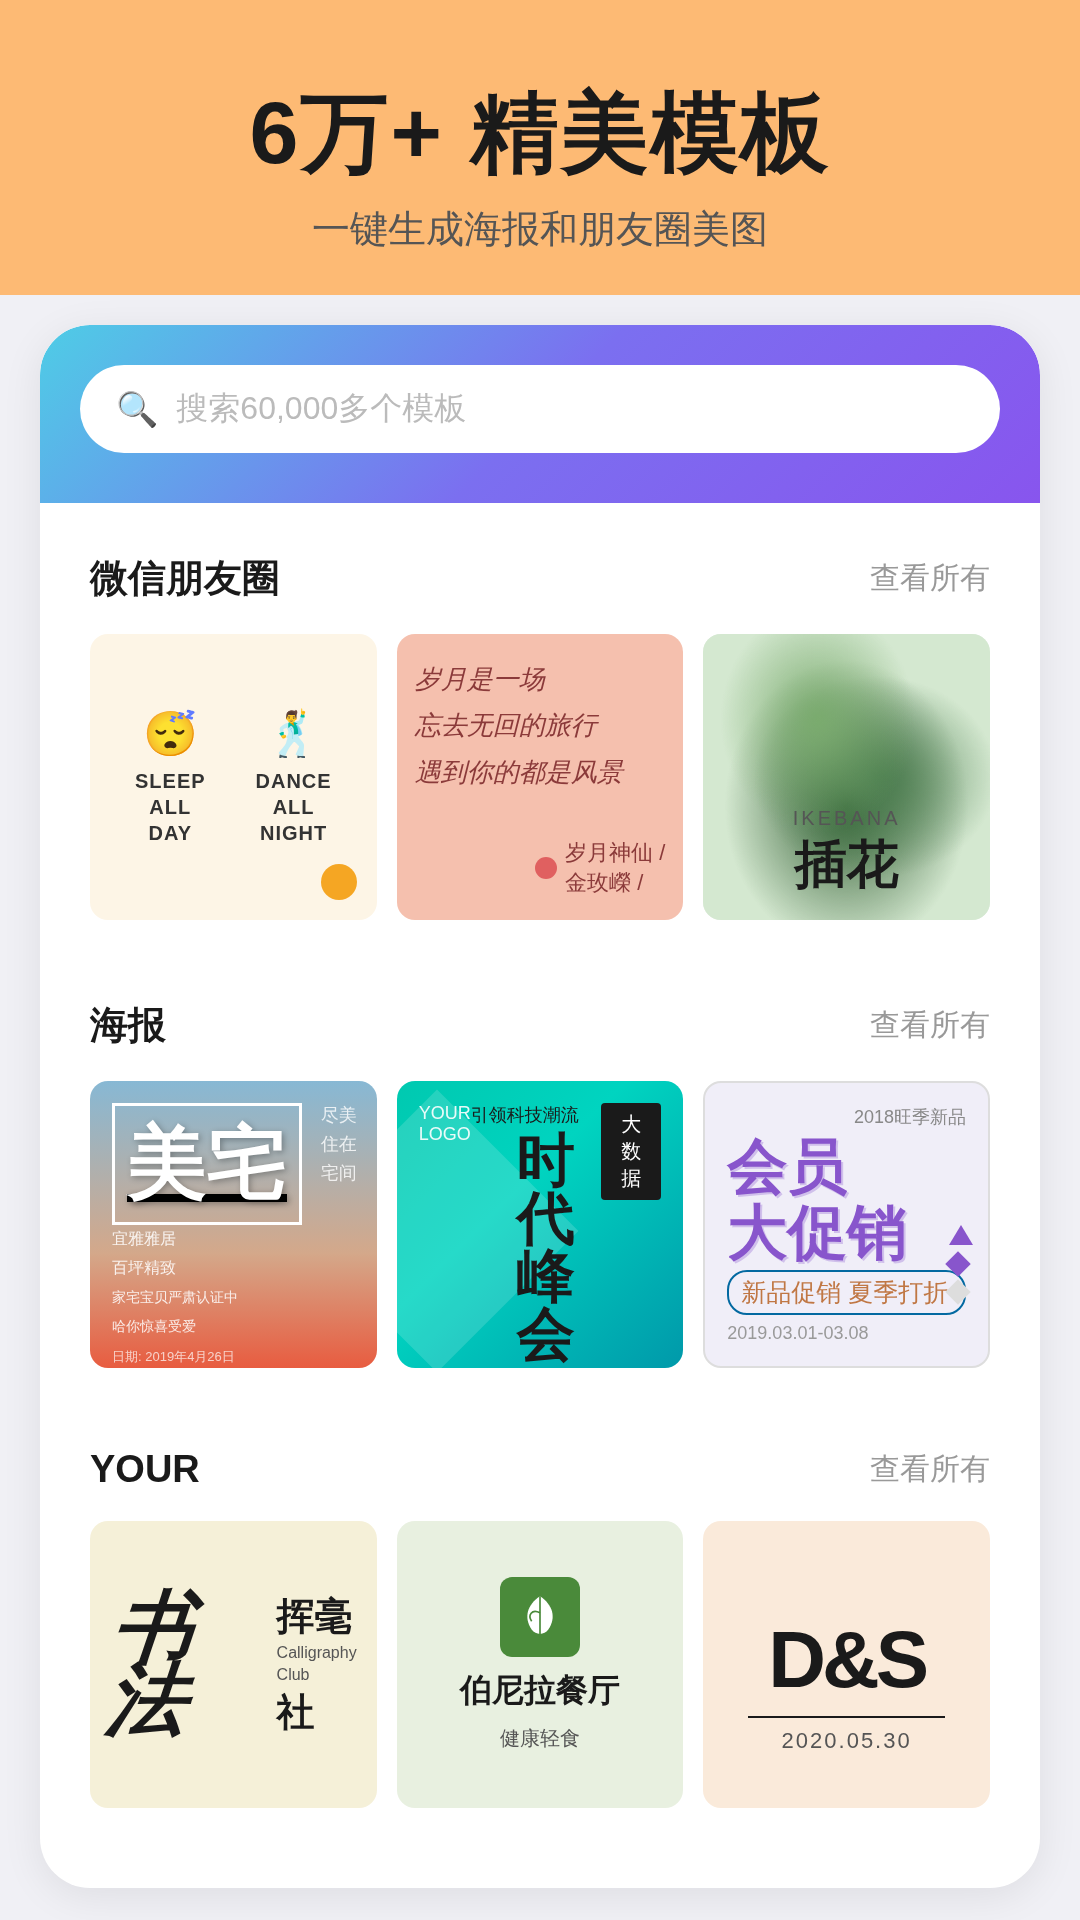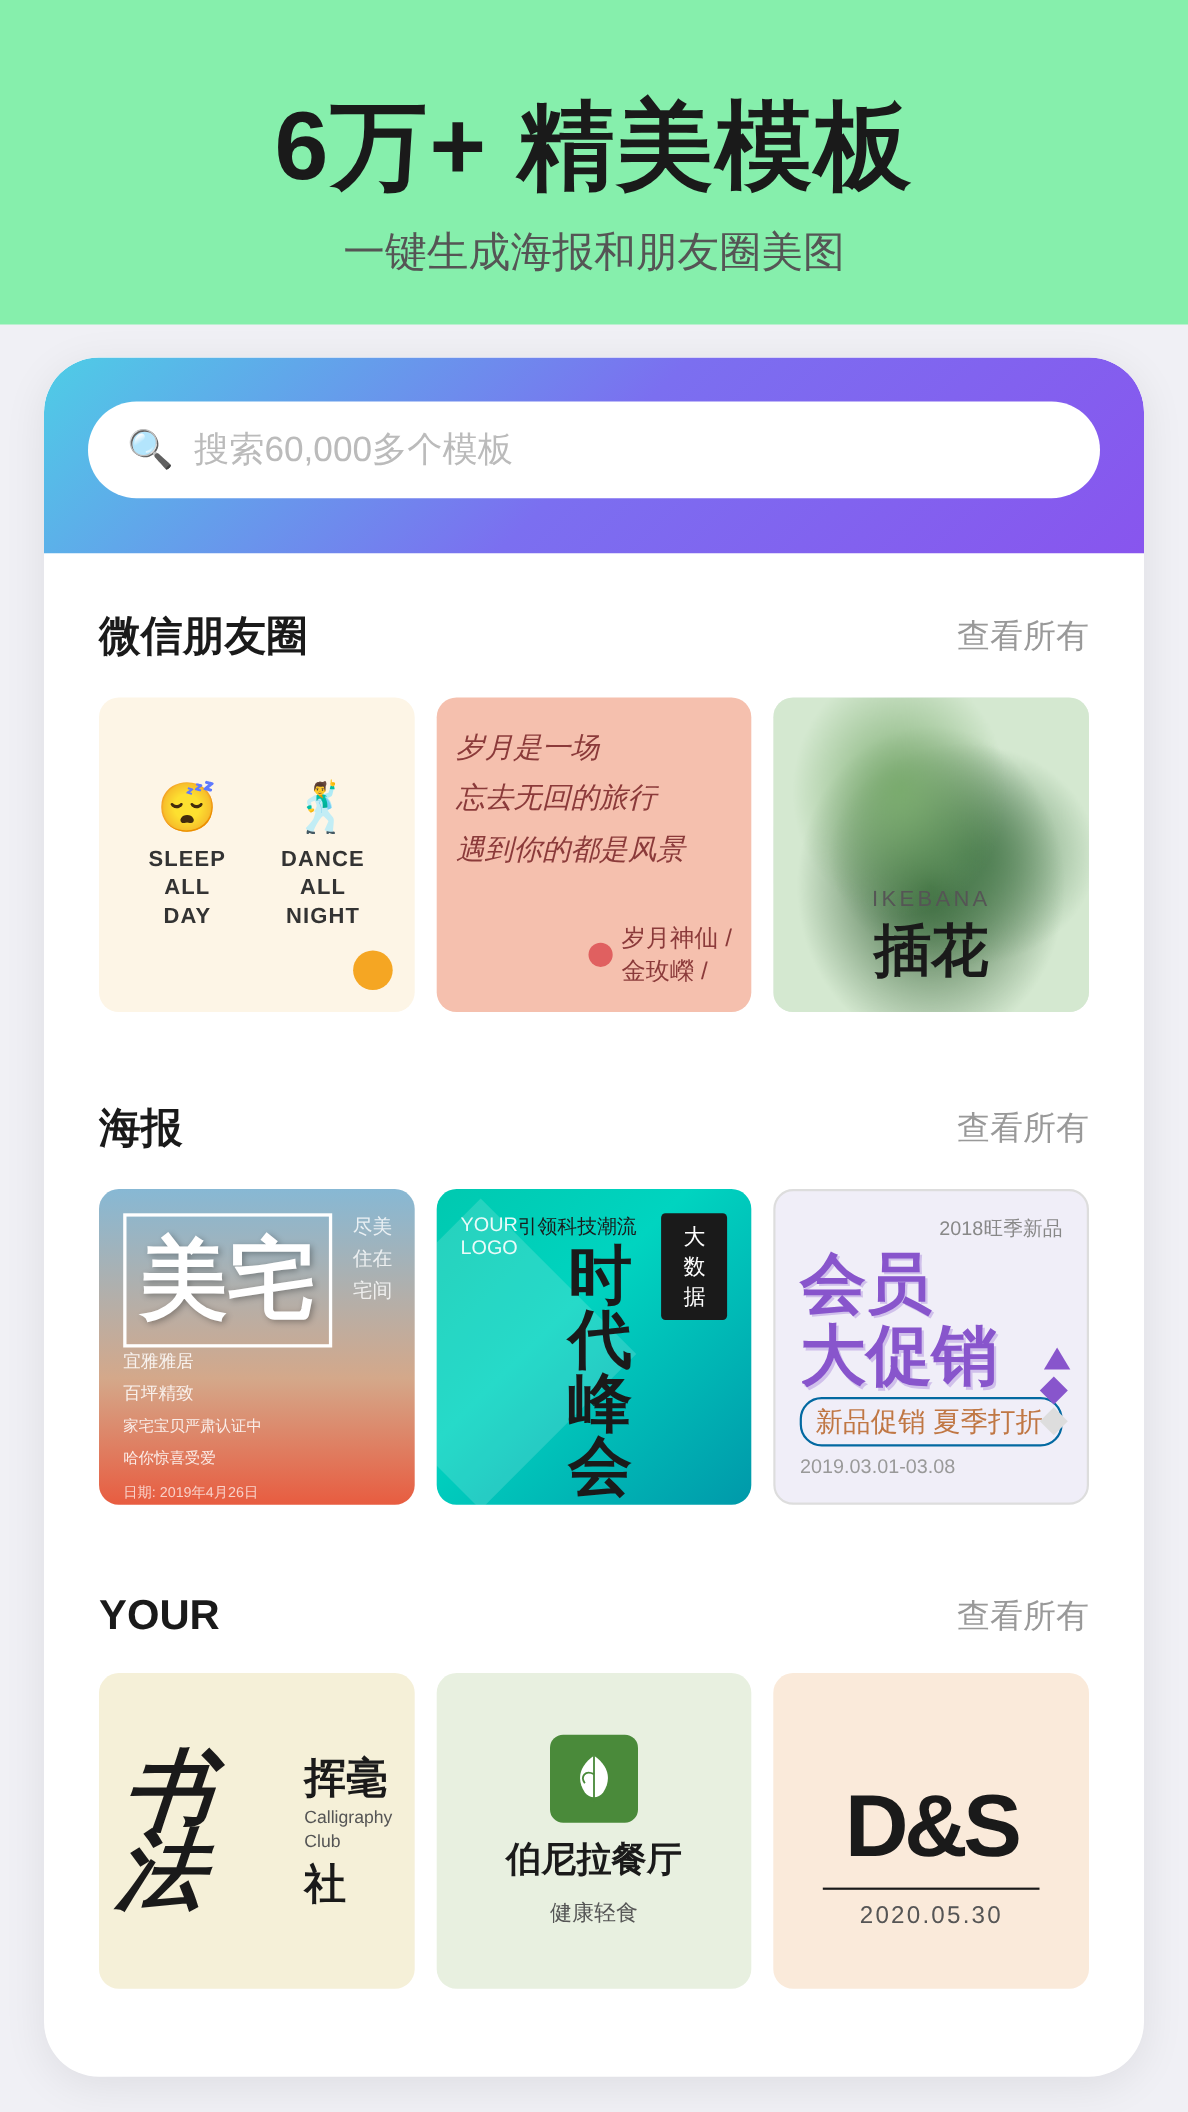--- a/index.html
+++ b/index.html
@@ -8,21 +8,21 @@
       width: 1080px;
       min-height: 1920px;
       background: #f0f0f5;
       font-family: -apple-system, "PingFang SC", "Microsoft YaHei", sans-serif;
       overflow-x: hidden;
     }
 
     .hero-section {
       text-align: center;
       padding: 80px 30px 40px;
-      background: #86efac;
+      background: #fdba74;
     }
     .hero-title {
       font-size: 88px;
       font-weight: 900;
       color: #1a1a1a;
       line-height: 1.2;
       letter-spacing: 2px;
     }
     .hero-subtitle {
       font-size: 38px;
@@ -442,21 +442,21 @@
   </div>
 
   <div class="section">
     <div class="section-header">
       <span class="section-title">海报</span>
       <span class="section-viewall">查看所有</span>
     </div>
     <div class="template-grid">
 
       <div class="template-card card-poster1">
-        <div style="display:flex; justify-content:space-between; align-items:flex-start;">
+        <div style="display:flex; justify-content:space-between; align-items:flex-start;text-decoration:underline;">
           <div class="poster1-main">美宅</div>
           <div class="poster1-side">尽美<br>住在<br>宅间</div>
         </div>
         <div style="margin-top: auto;">
           <div style="font-size:16px; color:rgba(255,255,255,0.85); line-height:1.8;">
             宜雅雅居<br>百坪精致<br>
             <span style="font-size:14px;margin-top:14px;">家宅宝贝严肃认证中<br>哈你惊喜受爱</span>
           </div>
           <div style="font-size:13px; color:rgba(255,255,255,0.7); margin-top:8px;">日期: 2019年4月26日</div>
           <div style="font-size:13px; color:rgba(255,255,255,0.7);">www.yourlogo.com</div>

